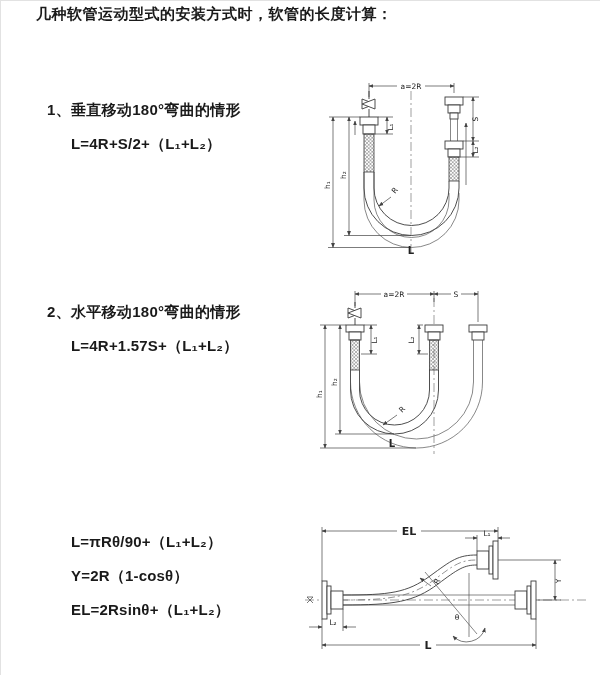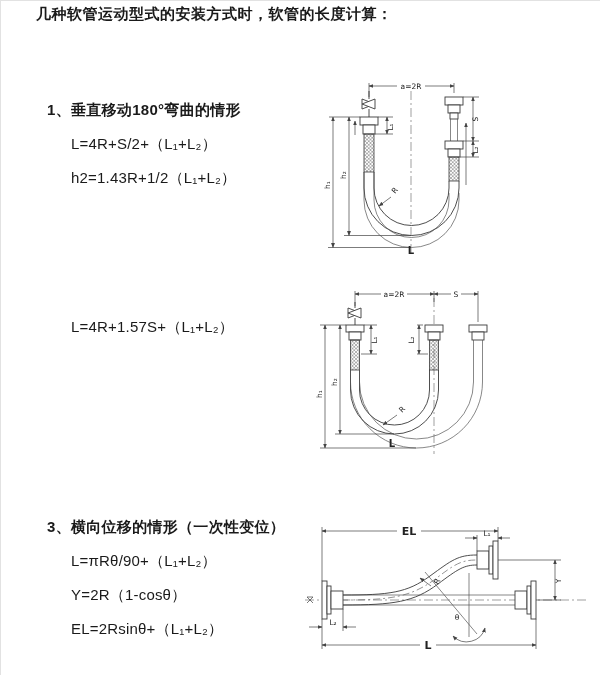--- a/index.html
+++ b/index.html
@@ -2,21 +2,21 @@
 <html><head>
 <meta charset="utf-8">
 <style>
   html,body{margin:0;padding:0;background:#fff;}
   #page{position:relative;width:600px;height:675px;background:#fff;border:1px solid #e2e2e2;
         font-family:"Liberation Sans","DejaVu Sans",sans-serif;color:#1a1a1a;overflow:hidden;}
   .title{position:absolute;left:35px;top:4px;font-size:15px;font-weight:bold;letter-spacing:.5px;}
   .section{position:absolute;left:46px;width:290px;}
   .sec1{top:100px;} .sec2{top:302px;} .sec3{top:517px;}
   .heading{font-size:15px;font-weight:bold;letter-spacing:.3px;}
-  .formula{margin:15px 0 0 24px;font-size:15px;letter-spacing:.2px;white-space:nowrap;}
+  .formula{margin:15px 0 0 24px;font-size:15px;letter-spacing:.2px;white-space:nowrap;font-weight:bold;}
   .dwg{position:absolute;text-align:right;}
   .dwg svg{display:block;}
   svg text{font-family:"DejaVu Sans","Liberation Sans",sans-serif;fill:#222;}
   .ln{stroke:#3a3a3a;stroke-width:.9;fill:none;}
   .thin{stroke:#555;stroke-width:.7;fill:none;}
   .cl{stroke:#777;stroke-width:.7;fill:none;stroke-dasharray:9 3 2 3;}
   .dash{stroke:#666;stroke-width:.7;fill:none;stroke-dasharray:7 3 2 3;}
   .fit{fill:#fff;stroke:#3a3a3a;stroke-width:.9;}
   .dim{stroke:#444;stroke-width:.7;fill:none;}
   .lbl{font-size:7.5px;}
@@ -26,29 +26,28 @@
 </head>
 <body>
 
 <div id="page">
 
   <div class="title">几种软管运动型式的安装方式时，软管的长度计算：</div>
 
   <div class="section sec1">
     <div class="heading">1、垂直移动180°弯曲的情形</div>
     <div class="formula">L=4R+S/2+（L₁+L₂）</div>
-    <div class="formula">h2=1.43R+1/2（L₁+L₂）</div>
   </div>
 
   <div class="section sec2">
+    <div class="heading">2、水平移动180°弯曲的情形</div>
     <div class="formula">L=4R+1.57S+（L₁+L₂）</div>
   </div>
 
   <div class="section sec3">
-    <div class="heading">3、横向位移的情形（一次性变位）</div>
     <div class="formula">L=πRθ/90+（L₁+L₂）</div>
     <div class="formula">Y=2R（1-cosθ）</div>
     <div class="formula">EL=2Rsinθ+（L₁+L₂）</div>
   </div>
 
   <div class="dwg" style="left:310px;top:72px;">
     <svg width="235" height="188" viewBox="0 0 235 188">
       <defs>
         <marker id="a1" viewBox="0 0 10 10" refX="9" refY="5" markerWidth="7" markerHeight="7" orient="auto-start-reverse">
           <path d="M0,1 L10,5 L0,9 z" fill="#444"></path>

